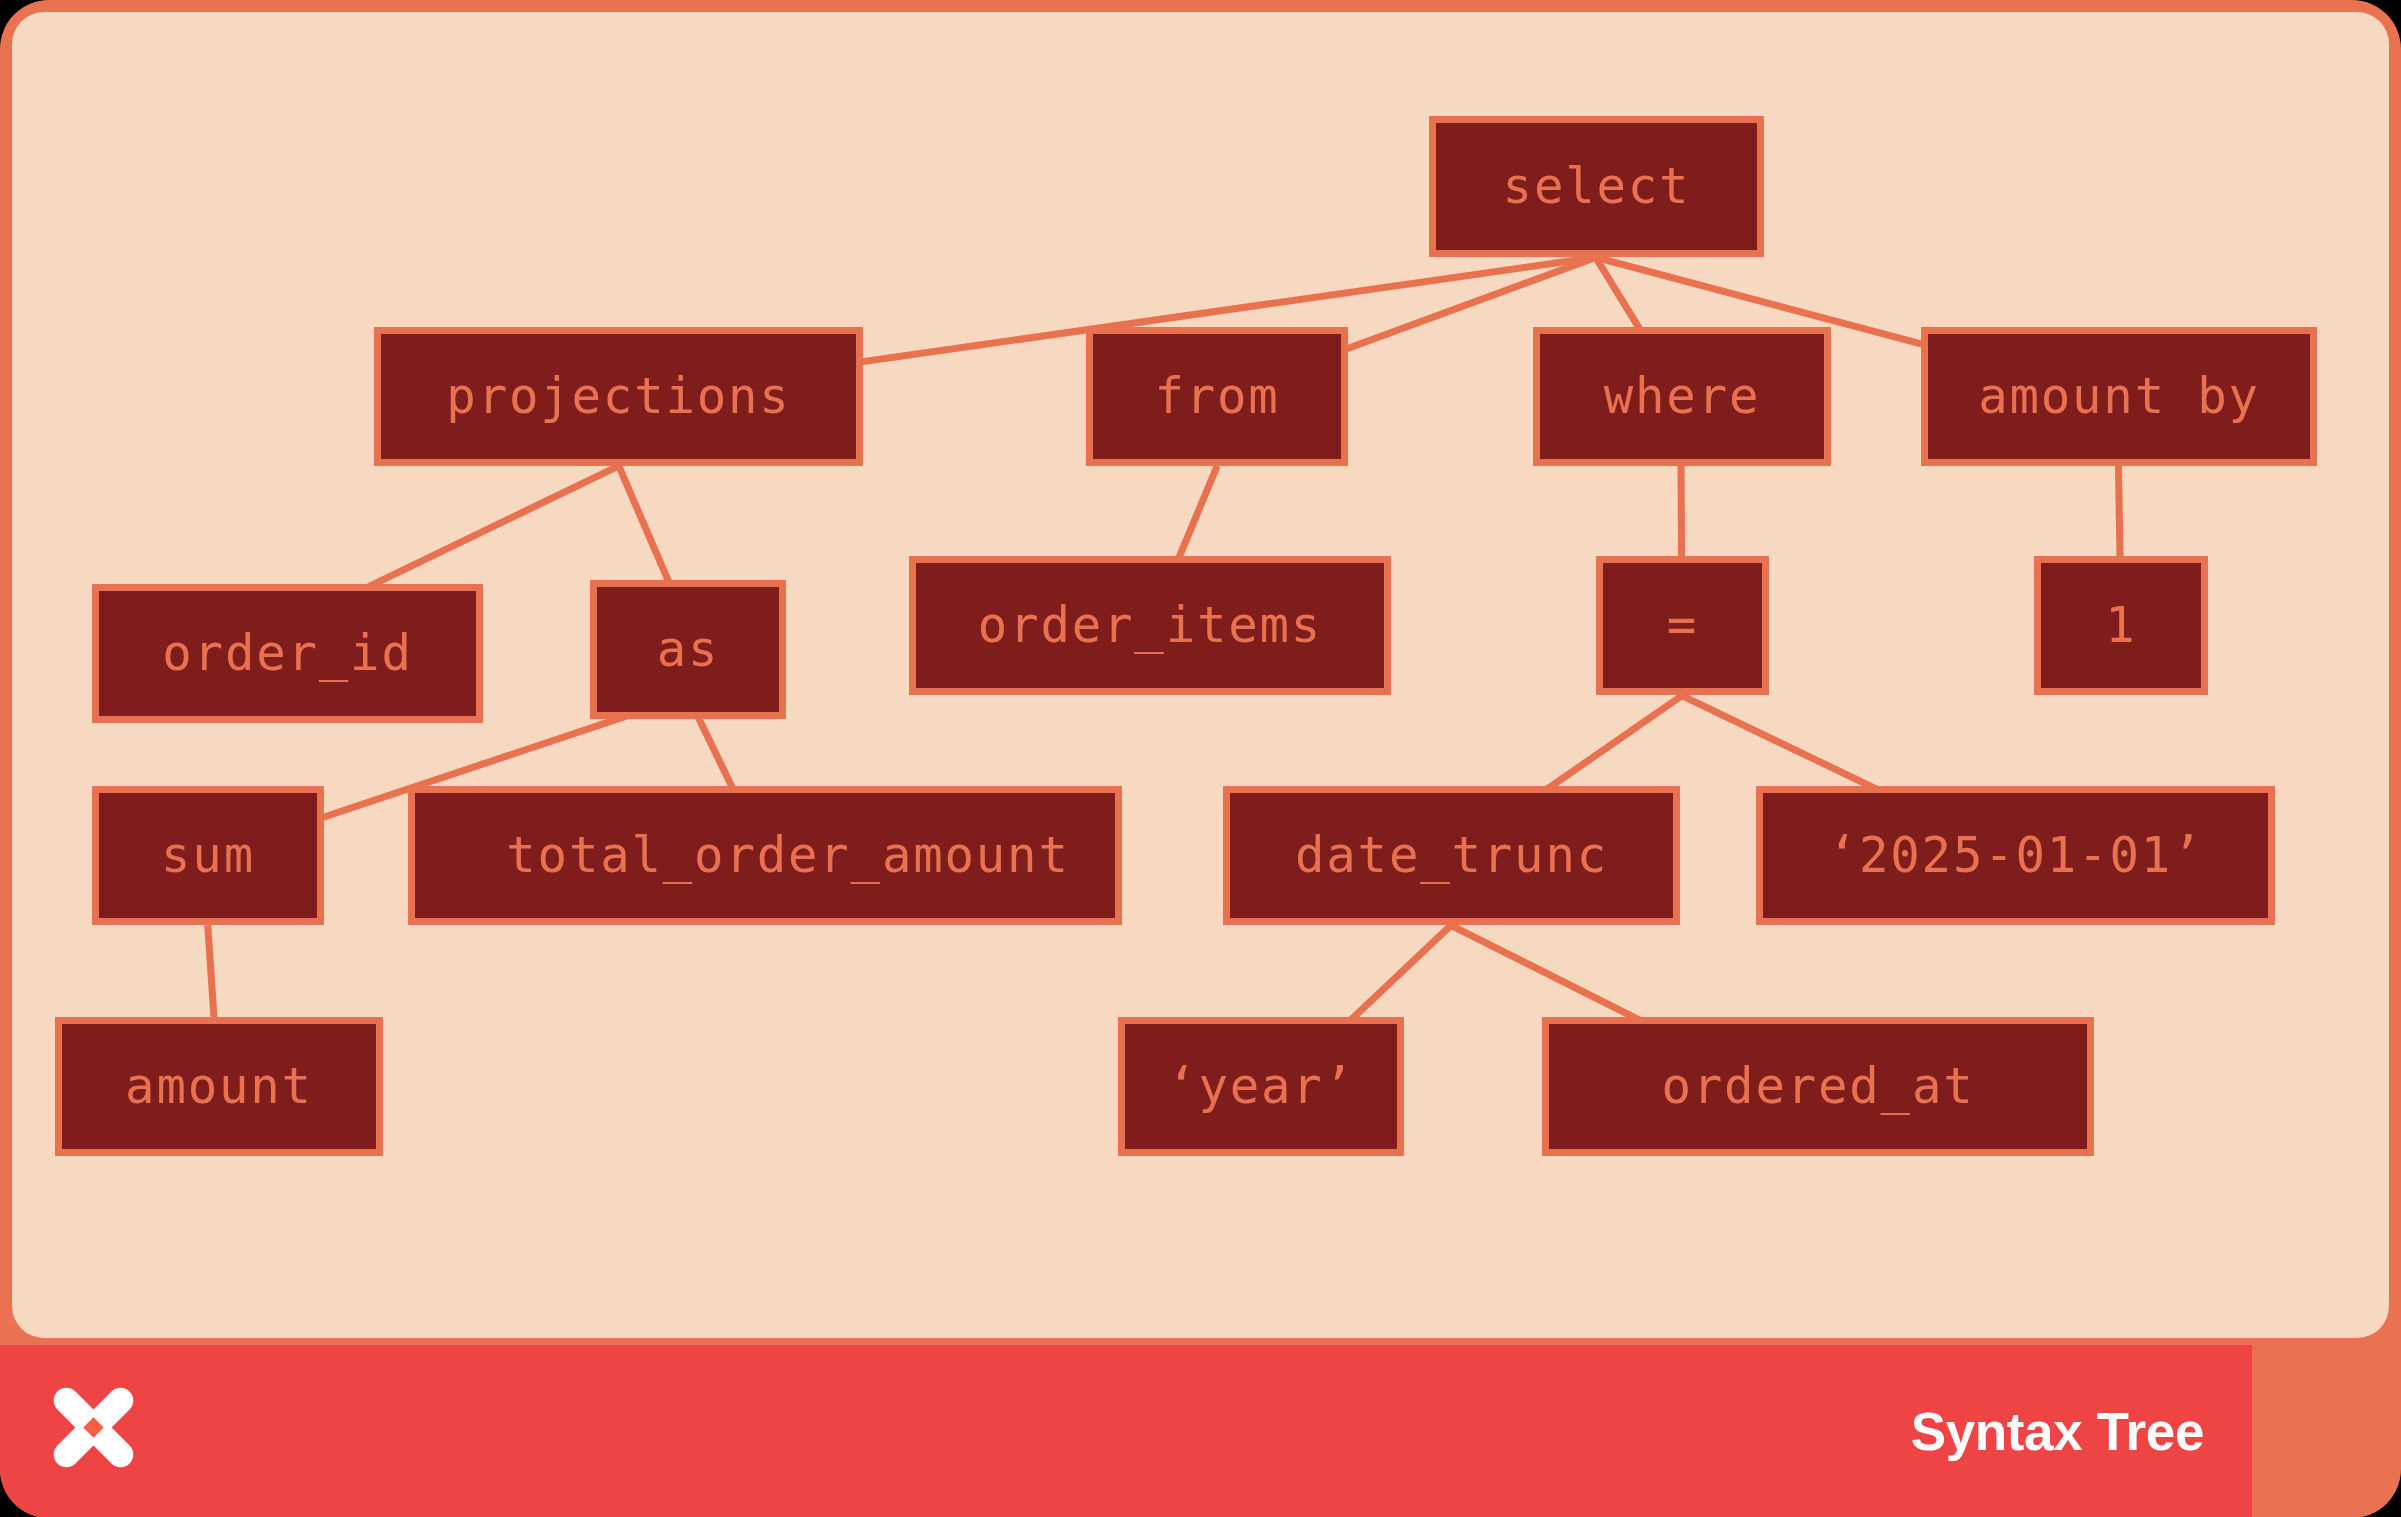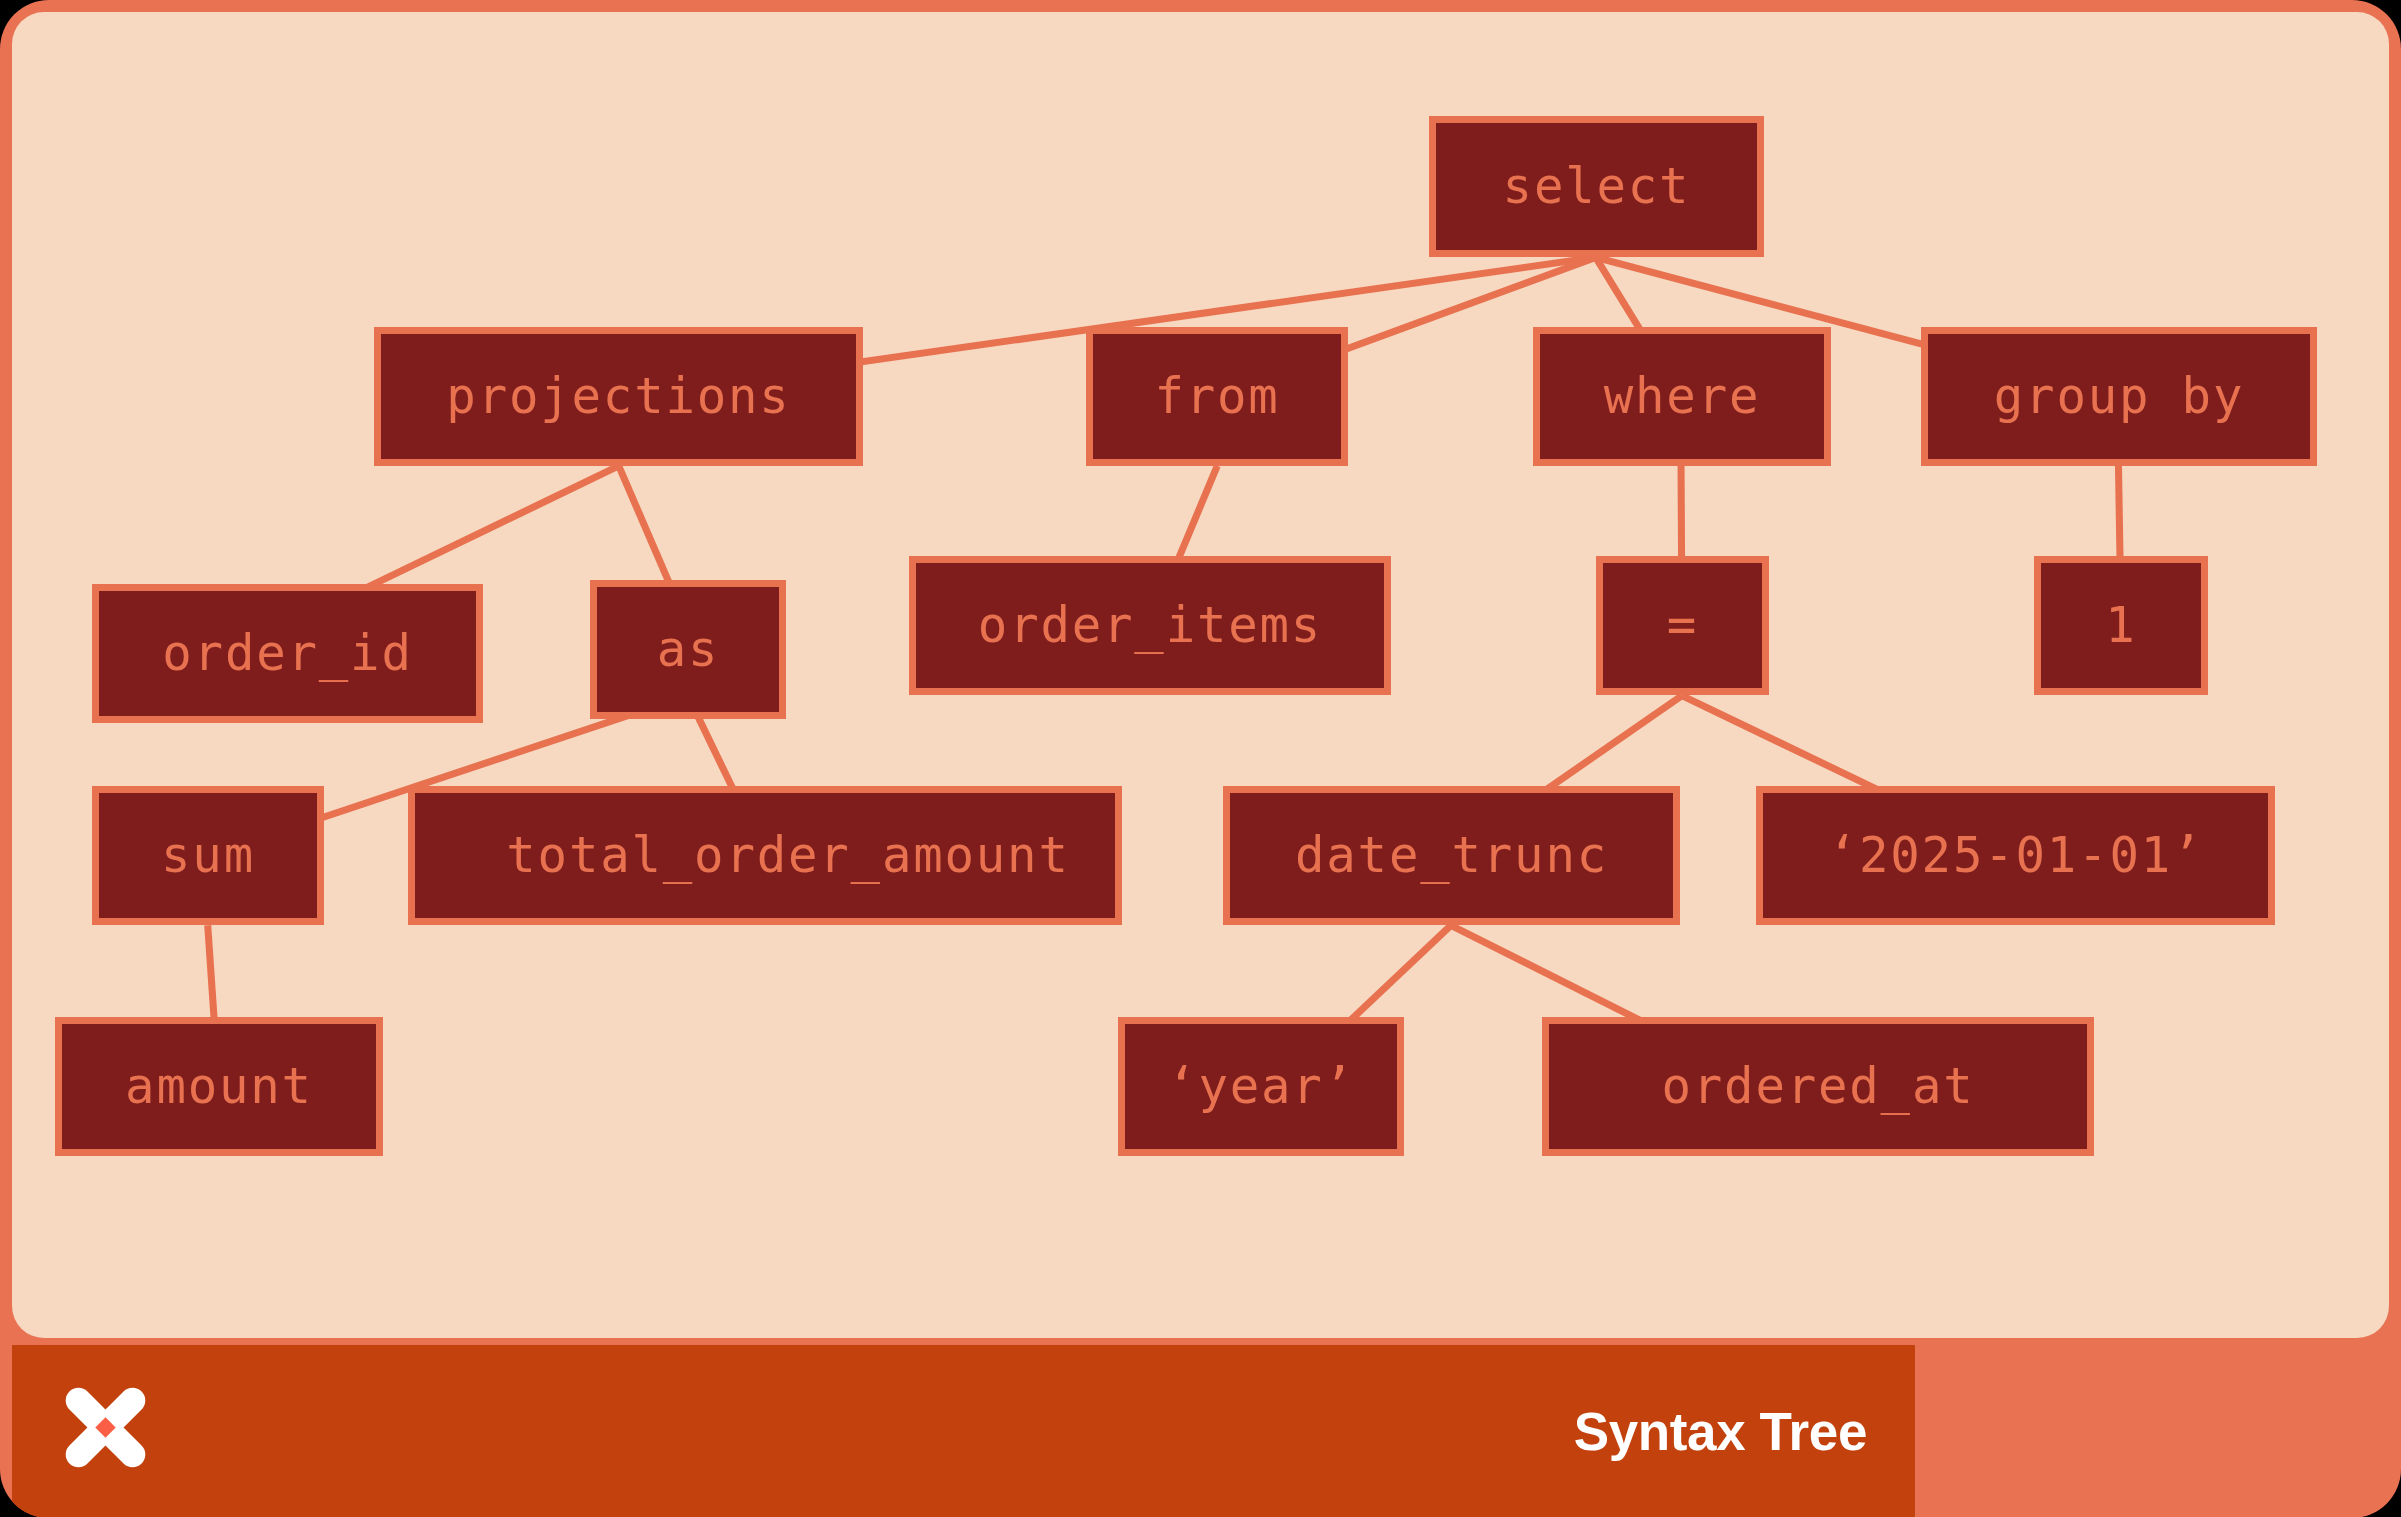--- a/index.html
+++ b/index.html
@@ -32,23 +32,23 @@
     display:flex;align-items:center;justify-content:center;
   }
   .tree-node span{
     color:#E8714F;
     font-size:49px;
     letter-spacing:1.8px;
     white-space:pre;
   }
   #footer-bar{
     position:absolute;
-    left:12px;top:1345px;
-    width:1903px;height:173px;
-    background:#c2410c;
+    left:0;top:1345px;
+    width:2252px;height:173px;
+    background:#ef4444;
     z-index:3;
   }
   #logo{
     position:absolute;
     left:51px;top:40px;
     width:85px;height:85px;
   }
   #footer-title{
     position:absolute;
     right:48px;top:0;
@@ -91,21 +91,21 @@
       <div class="tree-node" style="left: 374px; top: 327px; width: 489px; height: 139px;">
         <span>projections</span>
       </div>
       <div class="tree-node" style="left: 1086px; top: 327px; width: 262px; height: 139px;">
         <span>from</span>
       </div>
       <div class="tree-node" style="left: 1533px; top: 327px; width: 298px; height: 139px;">
         <span>where</span>
       </div>
       <div class="tree-node" style="left: 1921px; top: 327px; width: 396px; height: 139px;">
-        <span>group by</span>
+        <span>amount by</span>
       </div>
       <div class="tree-node" style="left: 92px; top: 584px; width: 391px; height: 139px;">
         <span>order_id</span>
       </div>
       <div class="tree-node" style="left: 590px; top: 580px; width: 196px; height: 139px;">
         <span>as</span>
       </div>
       <div class="tree-node" style="left: 909px; top: 556px; width: 482px; height: 139px;">
         <span>order_items</span>
       </div>

